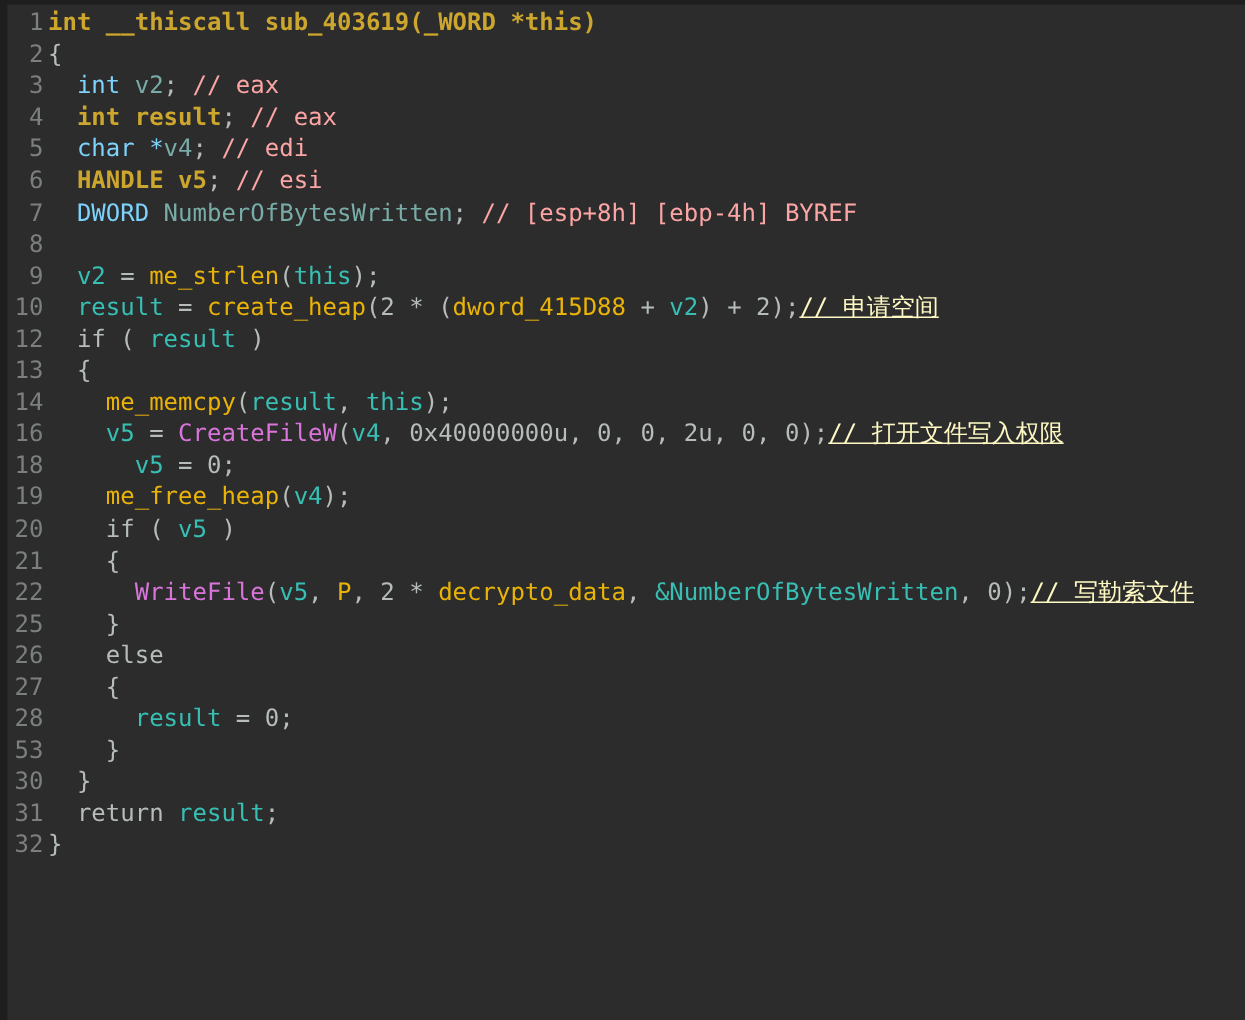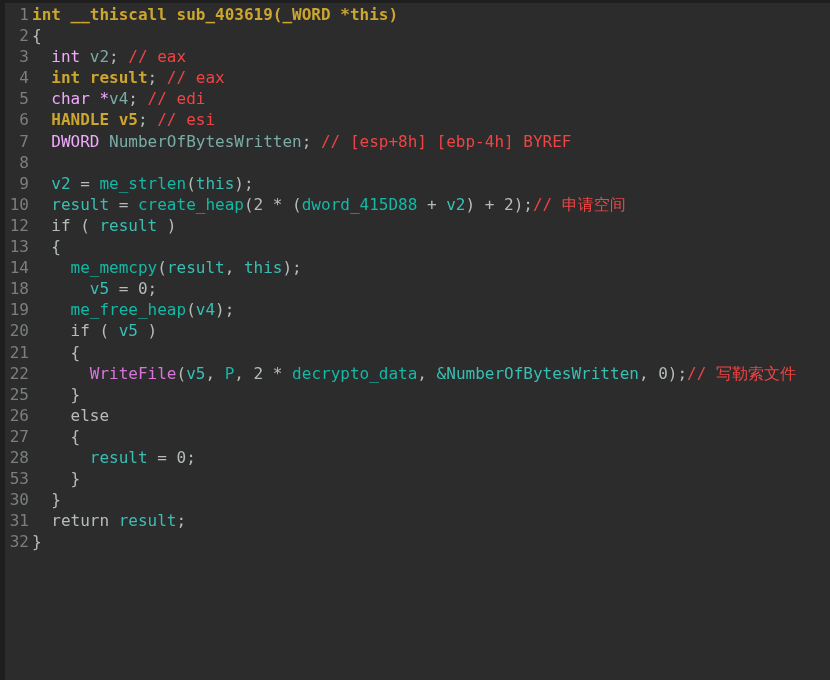--- a/index.html
+++ b/index.html
@@ -16,44 +16,45 @@
   }
   .gutter{
     flex:none;width:24px;padding-right:3px;text-align:right;
     color:#7b7f7f;user-select:none;
   }
   .codetext{flex:1;white-space:pre;}
   
 </style>
 <style>.c-gold{color:#cda62e;font-weight:bold;}
 .c-def{color:#b6bdb9;}
-.c-id{color:#14b8a6;}
-.c-dim{color:#f0abfc;}
+.c-id{color:#eab308;}
+.c-dim{color:#7dd3fc;}
 .c-dvar{color:#79aca7;}
 .c-var{color:#38bfb4;}
-.c-reg{color:#ef4444;}
-.c-cmt{color:#ef4444;}
+.c-reg{color:#fca5a5;}
+.c-cmt{color:#fef9c3;text-decoration:underline;}
 .c-api{color:#d874da;}</style></head>
 <body>
 
 <div class="view">
   <div id="listing">
       <div class="line"><span class="gutter">1</span><span class="codetext"><span class="c-gold">int __thiscall sub_403619(_WORD *this)</span></span></div>
       <div class="line"><span class="gutter">2</span><span class="codetext"><span class="c-def">{</span></span></div>
       <div class="line"><span class="gutter">3</span><span class="codetext"><span class="c-dim">  int </span><span class="c-dvar">v2</span><span class="c-def">; </span><span class="c-reg">// eax</span></span></div>
       <div class="line"><span class="gutter">4</span><span class="codetext"><span class="c-gold">  int result</span><span class="c-def">; </span><span class="c-reg">// eax</span></span></div>
       <div class="line"><span class="gutter">5</span><span class="codetext"><span class="c-dim">  char *</span><span class="c-dvar">v4</span><span class="c-def">; </span><span class="c-reg">// edi</span></span></div>
       <div class="line"><span class="gutter">6</span><span class="codetext"><span class="c-gold">  HANDLE v5</span><span class="c-def">; </span><span class="c-reg">// esi</span></span></div>
       <div class="line"><span class="gutter">7</span><span class="codetext"><span class="c-dim">  DWORD </span><span class="c-dvar">NumberOfBytesWritten</span><span class="c-def">; </span><span class="c-reg">// [esp+8h] [ebp-4h] BYREF</span></span></div>
       <div class="line"><span class="gutter">8</span><span class="codetext"></span></div>
       <div class="line"><span class="gutter">9</span><span class="codetext"><span class="c-def">  </span><span class="c-var">v2</span><span class="c-def"> = </span><span class="c-id">me_strlen</span><span class="c-def">(</span><span class="c-var">this</span><span class="c-def">);</span></span></div>
       <div class="line"><span class="gutter">10</span><span class="codetext"><span class="c-def">  </span><span class="c-var">result</span><span class="c-def"> = </span><span class="c-id">create_heap</span><span class="c-def">(2 * (</span><span class="c-id">dword_415D88</span><span class="c-def"> + </span><span class="c-var">v2</span><span class="c-def">) + 2);</span><span class="c-cmt">// 申请空间</span></span></div>
       <div class="line"><span class="gutter">12</span><span class="codetext"><span class="c-def">  if ( </span><span class="c-var">result</span><span class="c-def"> )</span></span></div>
       <div class="line"><span class="gutter">13</span><span class="codetext"><span class="c-def">  {</span></span></div>
       <div class="line"><span class="gutter">14</span><span class="codetext"><span class="c-def">    </span><span class="c-id">me_memcpy</span><span class="c-def">(</span><span class="c-var">result</span><span class="c-def">, </span><span class="c-var">this</span><span class="c-def">);</span></span></div>
+      <div class="line"><span class="gutter">16</span><span class="codetext"><span class="c-def">    </span><span class="c-var">v5</span><span class="c-def"> = </span><span class="c-api">CreateFileW</span><span class="c-def">(</span><span class="c-var">v4</span><span class="c-def">, 0x40000000u, 0, 0, 2u, 0, 0);</span><span class="c-cmt">// 打开文件写入权限</span></span></div>
       <div class="line"><span class="gutter">18</span><span class="codetext"><span class="c-def">      </span><span class="c-var">v5</span><span class="c-def"> = 0;</span></span></div>
       <div class="line"><span class="gutter">19</span><span class="codetext"><span class="c-def">    </span><span class="c-id">me_free_heap</span><span class="c-def">(</span><span class="c-var">v4</span><span class="c-def">);</span></span></div>
       <div class="line"><span class="gutter">20</span><span class="codetext"><span class="c-def">    if ( </span><span class="c-var">v5</span><span class="c-def"> )</span></span></div>
       <div class="line"><span class="gutter">21</span><span class="codetext"><span class="c-def">    {</span></span></div>
       <div class="line"><span class="gutter">22</span><span class="codetext"><span class="c-def">      </span><span class="c-api">WriteFile</span><span class="c-def">(</span><span class="c-var">v5</span><span class="c-def">, </span><span class="c-id">P</span><span class="c-def">, 2 * </span><span class="c-id">decrypto_data</span><span class="c-def">, </span><span class="c-var">&amp;NumberOfBytesWritten</span><span class="c-def">, 0);</span><span class="c-cmt">// 写勒索文件</span></span></div>
       <div class="line"><span class="gutter">25</span><span class="codetext"><span class="c-def">    }</span></span></div>
       <div class="line"><span class="gutter">26</span><span class="codetext"><span class="c-def">    else</span></span></div>
       <div class="line"><span class="gutter">27</span><span class="codetext"><span class="c-def">    {</span></span></div>
       <div class="line"><span class="gutter">28</span><span class="codetext"><span class="c-def">      </span><span class="c-var">result</span><span class="c-def"> = 0;</span></span></div>
       <div class="line"><span class="gutter">53</span><span class="codetext"><span class="c-def">    }</span></span></div>

